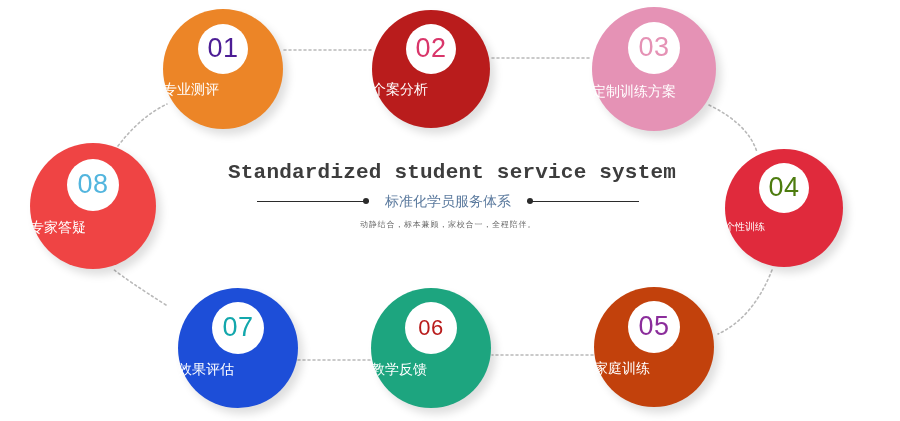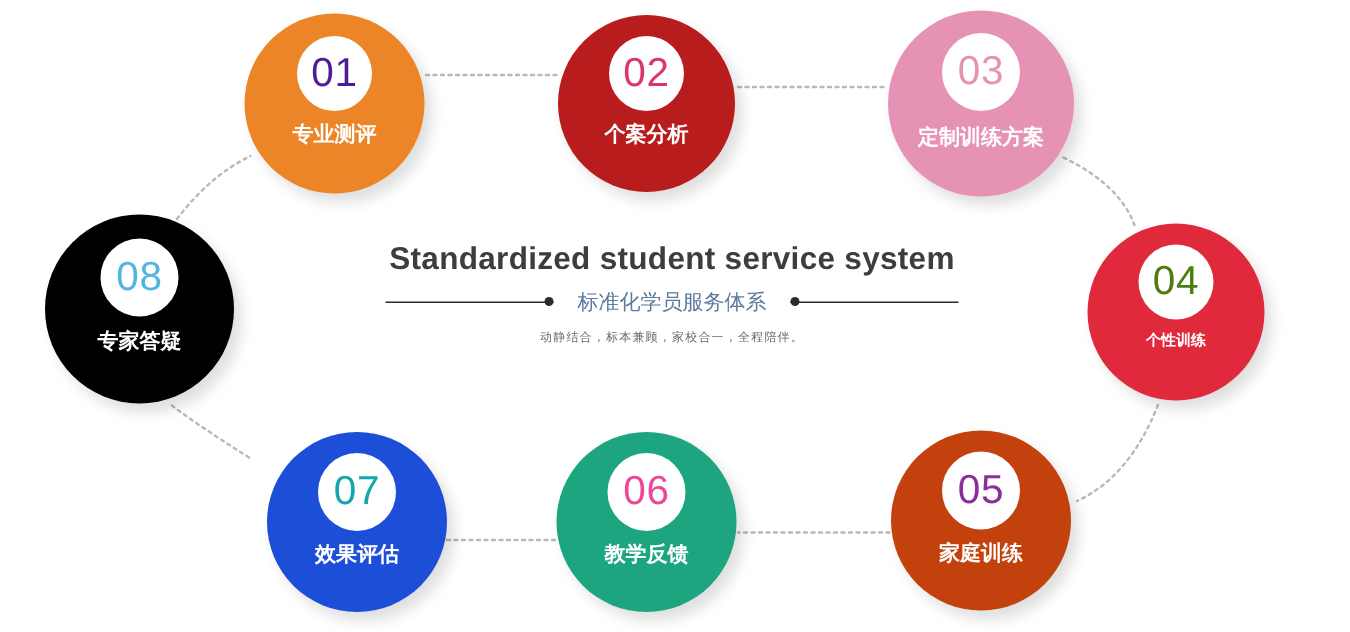--- a/index.html
+++ b/index.html
@@ -42,42 +42,42 @@
     background: #ffffff;
     display: flex;
     align-items: center;
     justify-content: center;
     font-weight: 400;
     letter-spacing: 0.5px;
   }
   .node-label {
     position: absolute;
     width: 100%;
-    text-align: center;
     color: #ffffff;
-    font-weight: 700;
+    font-weight: 400;
     white-space: nowrap;
   }
 
   
   #center-block {
     position: absolute;
     left: 228px;
     top: 160px;
     width: 440px;
     text-align: center;
   }
   #main-title {
     font-size: 21px;
     font-weight: bold;
     color: #3d3d3d;
     letter-spacing: 0.2px;
     line-height: 1.2;
     margin: 0;
     white-space: nowrap;
+    font-family: Liberation Mono, monospace;
   }
   #subtitle-row {
     position: relative;
     display: flex;
     align-items: center;
     justify-content: center;
     margin-top: 7px;
     height: 18px;
   }
   .rule {
@@ -144,28 +144,28 @@
       </div>
       <div class="node" style="left: 725px; top: 149px; width: 118px; height: 118px; background: rgb(224, 42, 60);">
         <div class="node-badge" style="width: 50px; height: 50px; left: 34px; top: 13.94px; color: #4d7c0f; font-size: 27px;">04</div>
         <div class="node-label" style="font-size: 10px; top: 71px;">个性训练</div>
       </div>
       <div class="node" style="left: 594px; top: 287px; width: 120px; height: 120px; background: #c2410c;">
         <div class="node-badge" style="width: 52px; height: 52px; left: 34px; top: 13.6px; color: rgb(139, 45, 155); font-size: 27px;">05</div>
         <div class="node-label" style="font-size: 14px; top: 73px;">家庭训练</div>
       </div>
       <div class="node" style="left: 371px; top: 288px; width: 120px; height: 120px; background: rgb(29, 165, 127);">
-        <div class="node-badge" style="width: 52px; height: 52px; left: 34px; top: 13.6px; color: #ec4899; font-size: 27px;">06</div>
+        <div class="node-badge" style="width: 52px; height: 52px; left: 34px; top: 13.6px; color: #b91c1c; font-size: 22px;">06</div>
         <div class="node-label" style="font-size: 14px; top: 73px;">教学反馈</div>
       </div>
       <div class="node" style="left: 178px; top: 288px; width: 120px; height: 120px; background: #1d4ed8;">
         <div class="node-badge" style="width: 52px; height: 52px; left: 34px; top: 13.6px; color: rgb(19, 167, 172); font-size: 27px;">07</div>
         <div class="node-label" style="font-size: 14px; top: 73px;">效果评估</div>
       </div>
-      <div class="node" style="left: 30px; top: 143px; width: 126px; height: 126px; background: #000000;">
+      <div class="node" style="left: 30px; top: 143px; width: 126px; height: 126px; background: #ef4444;">
         <div class="node-badge" style="width: 52px; height: 52px; left: 37px; top: 15.58px; color: rgb(82, 181, 222); font-size: 27px;">08</div>
         <div class="node-label" style="font-size: 14px; top: 76px;">专家答疑</div>
       </div>
     </div>
 
   <div id="center-block">
     <div id="main-title">Standardized student service system</div>
     <div id="subtitle-row">
       <span class="rule rule-left">
         <span class="rule-dot"></span>

